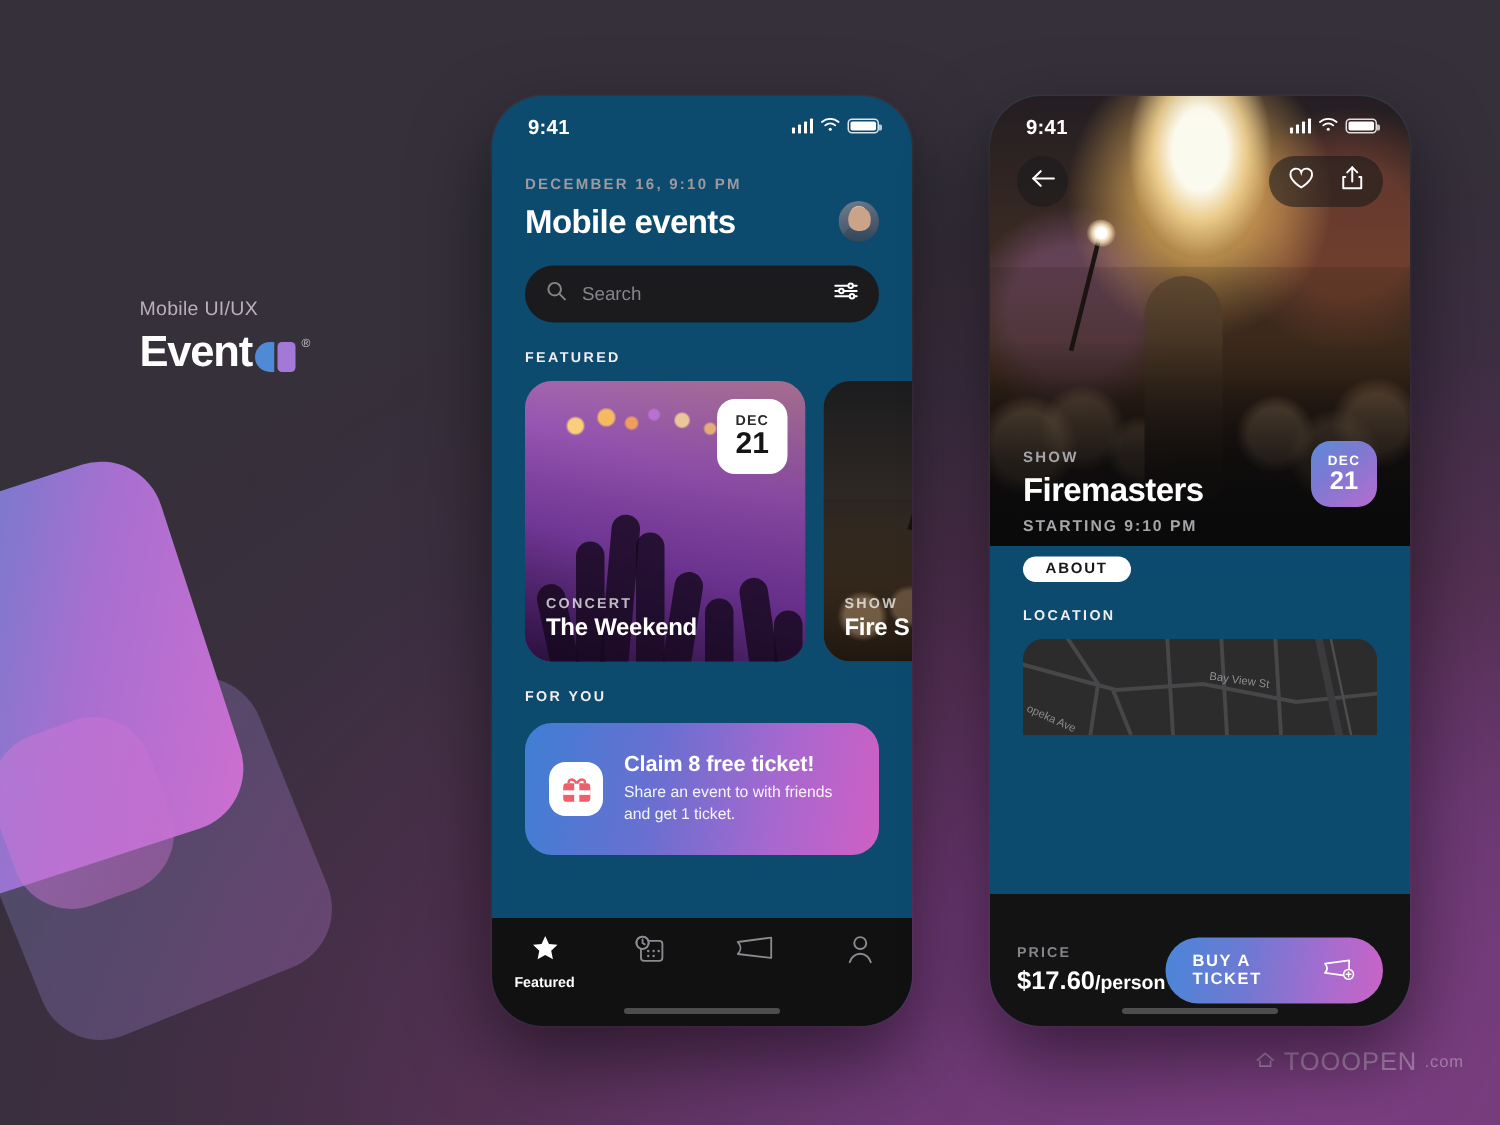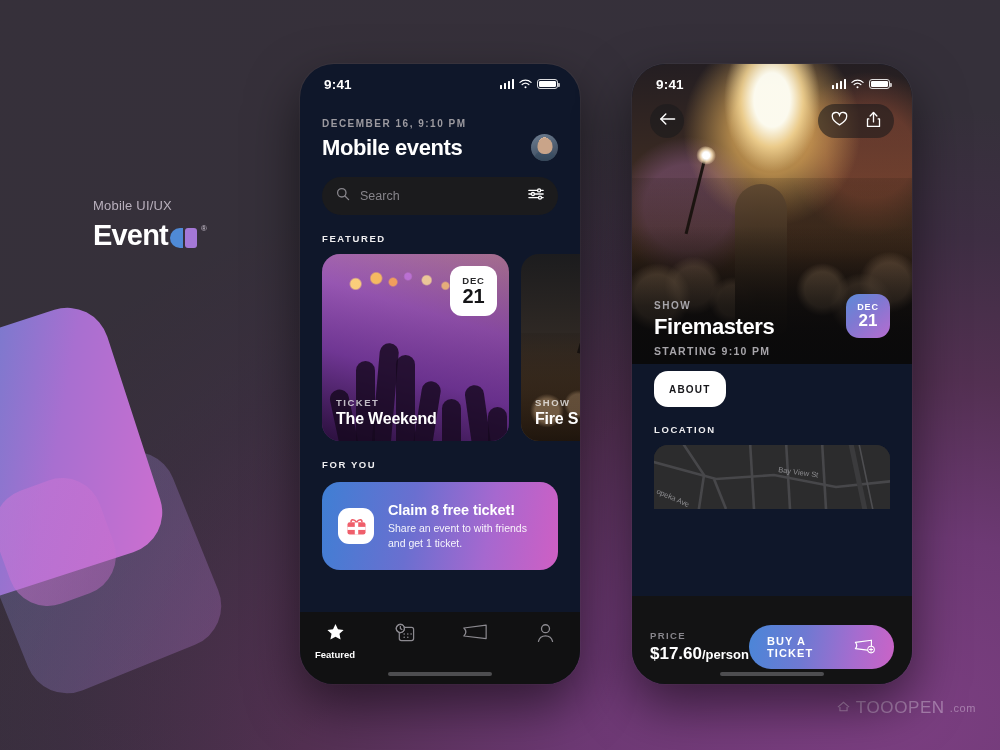--- a/index.html
+++ b/index.html
@@ -76,22 +76,23 @@
     position:absolute; right:24px; bottom:32px;
     display:flex; align-items:center; gap:5px;
     color:rgba(232,215,236,0.42);
     font-size:17px; letter-spacing:.6px;
   }
   .watermark .wm-sm { font-size:11px; }
 
   
   .phone {
     position:absolute; top:64px; width:280px; height:620px;
-    background:#0f172a; border-radius:34px; overflow:hidden;
+    background:#0c4a6e; border-radius:34px; overflow:hidden;
     box-shadow: 0 22px 52px rgba(0,0,0,0.52), 0 0 0 1px rgba(255,255,255,0.045);
+    margin-left: 28px;
   }
   .phone-a { left:300px; }
   .phone-b { left:632px; }
 
   .statusbar {
     height:40px; display:flex; align-items:center; justify-content:space-between;
     padding:0 22px 0 24px; position:relative; z-index:6;
   }
   .sb-time { color:#fff; font-size:13.5px; font-weight:700; letter-spacing:.2px; }
   .sb-right { display:flex; align-items:center; gap:5px; }
@@ -280,21 +281,21 @@
   .grad-chip {
     width:44px; height:44px; border-radius:13px; flex:none; margin-top:-6px;
     background:linear-gradient(140deg,#5c8bd8 0%,#7e79d2 42%,#b76cd0 100%);
     display:flex; flex-direction:column; align-items:center; justify-content:center;
   }
   .gc-m { font-size:9px; letter-spacing:.9px; color:#fff; font-weight:700; }
   .gc-d { font-size:17px; font-weight:700; color:#fff; line-height:1.05; }
 
   .segs { display:flex; gap:10px; margin-top:14px; }
   .seg {
-    height:36px; border-radius:14px; padding:0 15px;
+    height:17px; border-radius:14px; padding:0 15px;
     display:flex; align-items:center; font-size:10px; font-weight:700; letter-spacing:1.2px;
   }
   .seg-on { background:#fff; color:#16161a; }
   .seg-off { background:#2a2a2d; color:#8d8b91; }
 
   .pb-text { margin-top:16px; font-size:12.3px; line-height:1.72; color:#d6d4d9; }
 
   .loc-label { margin-top:17px; font-size:9.5px; letter-spacing:1.6px; color:#efeef0; font-weight:700; }
   .map {
     margin-top:10px; height:64px; border-radius:14px 14px 0 0; overflow:hidden; position:relative;
@@ -418,21 +419,21 @@
         <div class="hand" style="left:96px;height:66px;transform:rotate(9deg);"></div>
         <div class="hand" style="left:120px;height:48px;"></div>
         <div class="hand" style="left:146px;height:62px;transform:rotate(-8deg);"></div>
         <div class="hand" style="left:166px;height:40px;"></div>
       </div>
       <div class="datechip">
         <div class="dc-m">DEC</div>
         <div class="dc-d">21</div>
       </div>
       <div class="ecard-foot">
-        <div class="ec-kick">TICKET</div>
+        <div class="ec-kick">CONCERT</div>
         <div class="ec-name">The Weekend</div>
       </div>
     </div>
 
     <div class="ecard ecard-2">
       <div class="ecard-img img-show"></div>
       <div class="show-crowd"></div>
       <div class="torch"></div>
       <div class="ecard-foot">
         <div class="ec-kick">SHOW</div>

